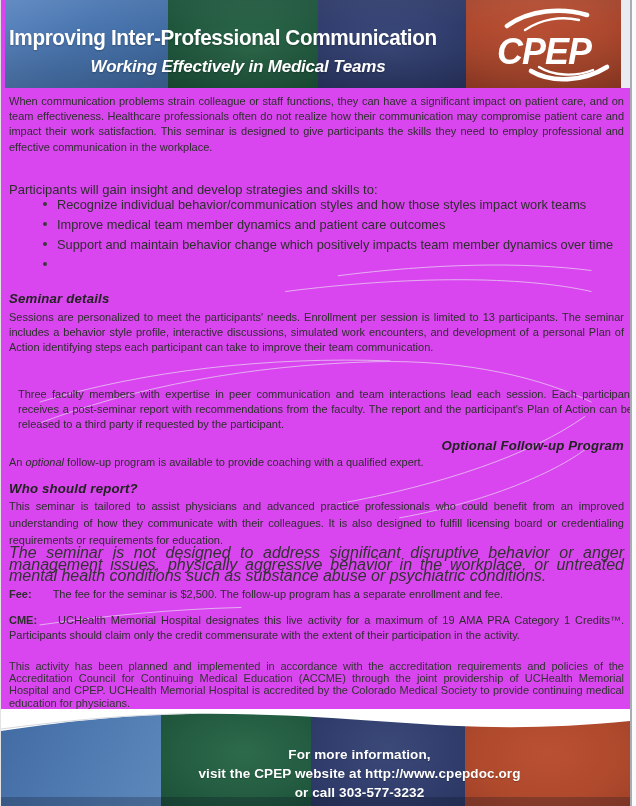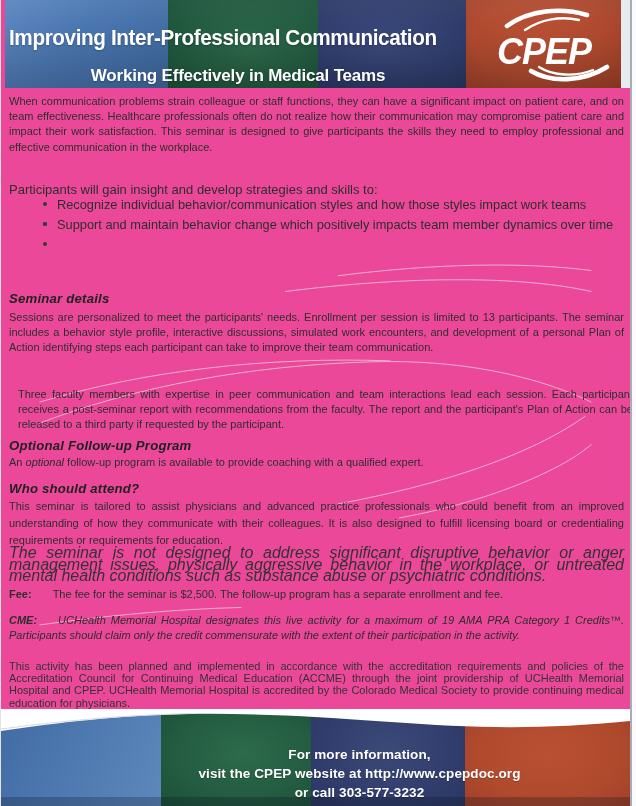--- a/index.html
+++ b/index.html
@@ -1,35 +1,35 @@
 <!DOCTYPE html>
 <html><head>
 <meta charset="utf-8">
 <style>
   html,body{margin:0;padding:0;background:#fff;}
-  .page{position:relative;width:636px;height:806px;background:#ec4899;overflow:hidden;
+  .page{position:relative;width:636px;height:806px;background:#d946ef;overflow:hidden;
         font-family:"Liberation Sans",sans-serif;color:#2e2e2e;border-left:1px solid #e3e3e3;box-sizing:border-box;}
   
   .banner{position:absolute;left:4px;top:0;width:616px;height:88px;display:flex;}
   .band{height:100%;}
   .band.b1{width:163px;background:linear-gradient(125deg,#5b86bf 0%,#4a76b0 45%,#3f699f 100%);}
   .band.b2{width:150px;background:radial-gradient(ellipse at 55% 55%,#2d6a4b 0%,#235c41 55%,#184f36 100%);}
   .band.b3{width:148px;background:radial-gradient(ellipse at 45% 50%,#3c4a7c 0%,#323f70 55%,#2a3662 100%);}
   .band.b4{width:155px;background:radial-gradient(ellipse at 45% 45%,#bb5034 0%,#b04a2f 55%,#9c3e27 100%);}
   .banner::after{content:"";position:absolute;inset:0;pointer-events:none;
         background:linear-gradient(180deg,rgba(255,255,255,.05),rgba(0,0,0,0) 30%,rgba(0,0,0,.16) 97%);}
   .hdr-edge{position:absolute;left:620px;top:0;width:9px;height:88px;background:#e8ebef;}
   .edge-line{position:absolute;left:629px;top:0;width:2px;height:806px;background:#a9adb3;z-index:30;}
   .edge-out{position:absolute;left:631px;top:0;width:5px;height:806px;background:#fbfbfb;z-index:30;}
   .title-wrap{position:absolute;left:8px;top:25px;width:458px;z-index:5;}
   .title{color:#fff;font-size:22px;font-weight:bold;letter-spacing:-.4px;white-space:nowrap;
          transform:scaleX(.94);transform-origin:left center;
          text-shadow:0 1px 2px rgba(0,0,0,.25);}
-  .subtitle{color:#fff;font-size:17px;font-weight:bold;text-align:center;
-            margin-top:15px;letter-spacing:-.2px;text-shadow:0 1px 2px rgba(0,0,0,.25);}
+  .subtitle{color:#fff;font-size:17px;font-weight:bold;font-style:italic;text-align:center;
+            margin-top:6px;letter-spacing:-.2px;text-shadow:0 1px 2px rgba(0,0,0,.25);}
   .logo{position:absolute;left:490px;top:6px;z-index:6;}
   
   .watermark{position:absolute;left:0;top:88px;width:629px;height:630px;z-index:0;}
   
   .blk{position:absolute;left:8px;width:615px;z-index:2;}
   .para{font-size:11px;line-height:15.2px;text-align:justify;color:#2e2e2e;}
   .lead{font-size:13px;line-height:15px;}
   ul.skills{list-style:none;margin:0;padding:0 0 0 34px;}
   ul.skills li{position:relative;font-size:12.8px;line-height:15px;margin-bottom:5px;padding-left:14px;}
   ul.skills li .dot{position:absolute;left:0;top:5px;width:4px;height:4px;border-radius:50%;background:#3a3a3a;}
@@ -93,39 +93,39 @@
       <path d="M0,700 C70,690 150,682 230,680"></path>
     </g>
   </svg>
 
   <p class="blk para" style="top:94px;margin:0;">When communication problems strain colleague or staff functions, they can have a significant impact on patient care, and on team effectiveness. Healthcare professionals often do not realize how their communication may compromise patient care and impact their work satisfaction. This seminar is designed to give participants the skills they need to employ professional and effective communication in the workplace.</p>
 
   <div class="blk lead" style="top:182px;">Participants will gain insight and develop strategies and skills to:</div>
 
   <ul class="blk skills" style="top:197px;">
     <li><span class="dot"></span><span>Recognize individual behavior/communication styles and how those styles impact work teams</span></li>
-    <li><span class="dot"></span></li>
+    <li><span class="dot"></span><span>Improve medical team member dynamics and patient care outcomes</span></li>
     <li><span class="dot"></span><span>Support and maintain behavior change which positively impacts team member dynamics over time</span></li>
     <li><span class="dot"></span></li>
   </ul>
 
   <div class="blk h-bi" style="top:291px;">Seminar details</div>
   <p class="blk para" style="top:310px;margin:0;">Sessions are personalized to meet the participants' needs. Enrollment per session is limited to 13 participants. The seminar includes a behavior style profile, interactive discussions, simulated work encounters, and development of a personal Plan of Action identifying steps each participant can take to improve their team communication.</p>
   <p class="blk para" style="top:378px;margin:9px;">Three faculty members with expertise in peer communication and team interactions lead each session. Each participant receives a post-seminar report with recommendations from the faculty. The report and the participant's Plan of Action can be released to a third party if requested by the participant.</p>
 
-  <div class="blk h-bi" style="top:438px;">Optional Follow-up Program</div>
+  <div class="blk h-bi" style="top:438px;text-align:right;">Optional Follow-up Program</div>
   <div class="blk para" style="top:455px;text-align:left;"><span>An </span><span class="em">optional</span><span> follow-up program is available to provide coaching with a qualified expert.</span></div>
 
-  <div class="blk h-bi" style="top:481px;">Who should attend?</div>
+  <div class="blk h-bi" style="top:481px;">Who should report?</div>
   <p class="blk para" style="top:498px;margin:0;line-height:17px;">This seminar is tailored to assist physicians and advanced practice professionals who could benefit from an improved understanding of how they communicate with their colleagues. It is also designed to fulfill licensing board or credentialing requirements or requirements for education.</p>
   <p class="blk fine-italic" style="top:547px;margin:0;">The seminar is not designed to address significant disruptive behavior or anger management issues, physically aggressive behavior in the workplace, or untreated mental health conditions such as substance abuse or psychiatric conditions.</p>
 
   <div class="blk para" style="top:587px;text-align:left;"><span class="lbl">Fee:</span><span>The fee for the seminar is $2,500. The follow-up program has a separate enrollment and fee.</span></div>
 
-  <p class="blk para" style="top:613px;margin:0;font-style:italic;"><span class="lbl">CME:</span><span>UCHealth Memorial Hospital designates this live activity for a maximum of 19 AMA PRA Category 1 Credits™. Participants should claim only the credit commensurate with the extent of their participation in the activity.</span></p>
+  <p class="blk para" style="top:613px;margin:0;"><span class="lbl">CME:</span><span>UCHealth Memorial Hospital designates this live activity for a maximum of 19 AMA PRA Category 1 Credits™. Participants should claim only the credit commensurate with the extent of their participation in the activity.</span></p>
 
   <p class="blk fine" style="top:660px;margin:0;">This activity has been planned and implemented in accordance with the accreditation requirements and policies of the Accreditation Council for Continuing Medical Education (ACCME) through the joint providership of UCHealth Memorial Hospital and CPEP.  UCHealth Memorial Hospital is accredited by the Colorado Medical Society to provide continuing medical education for physicians.</p>
 
   <div class="footer">
     <div class="fbands">
       <div class="fband fb1"></div>
       <div class="fband fb2"></div>
       <div class="fband fb3"></div>
       <div class="fband fb4"></div>
     </div>

